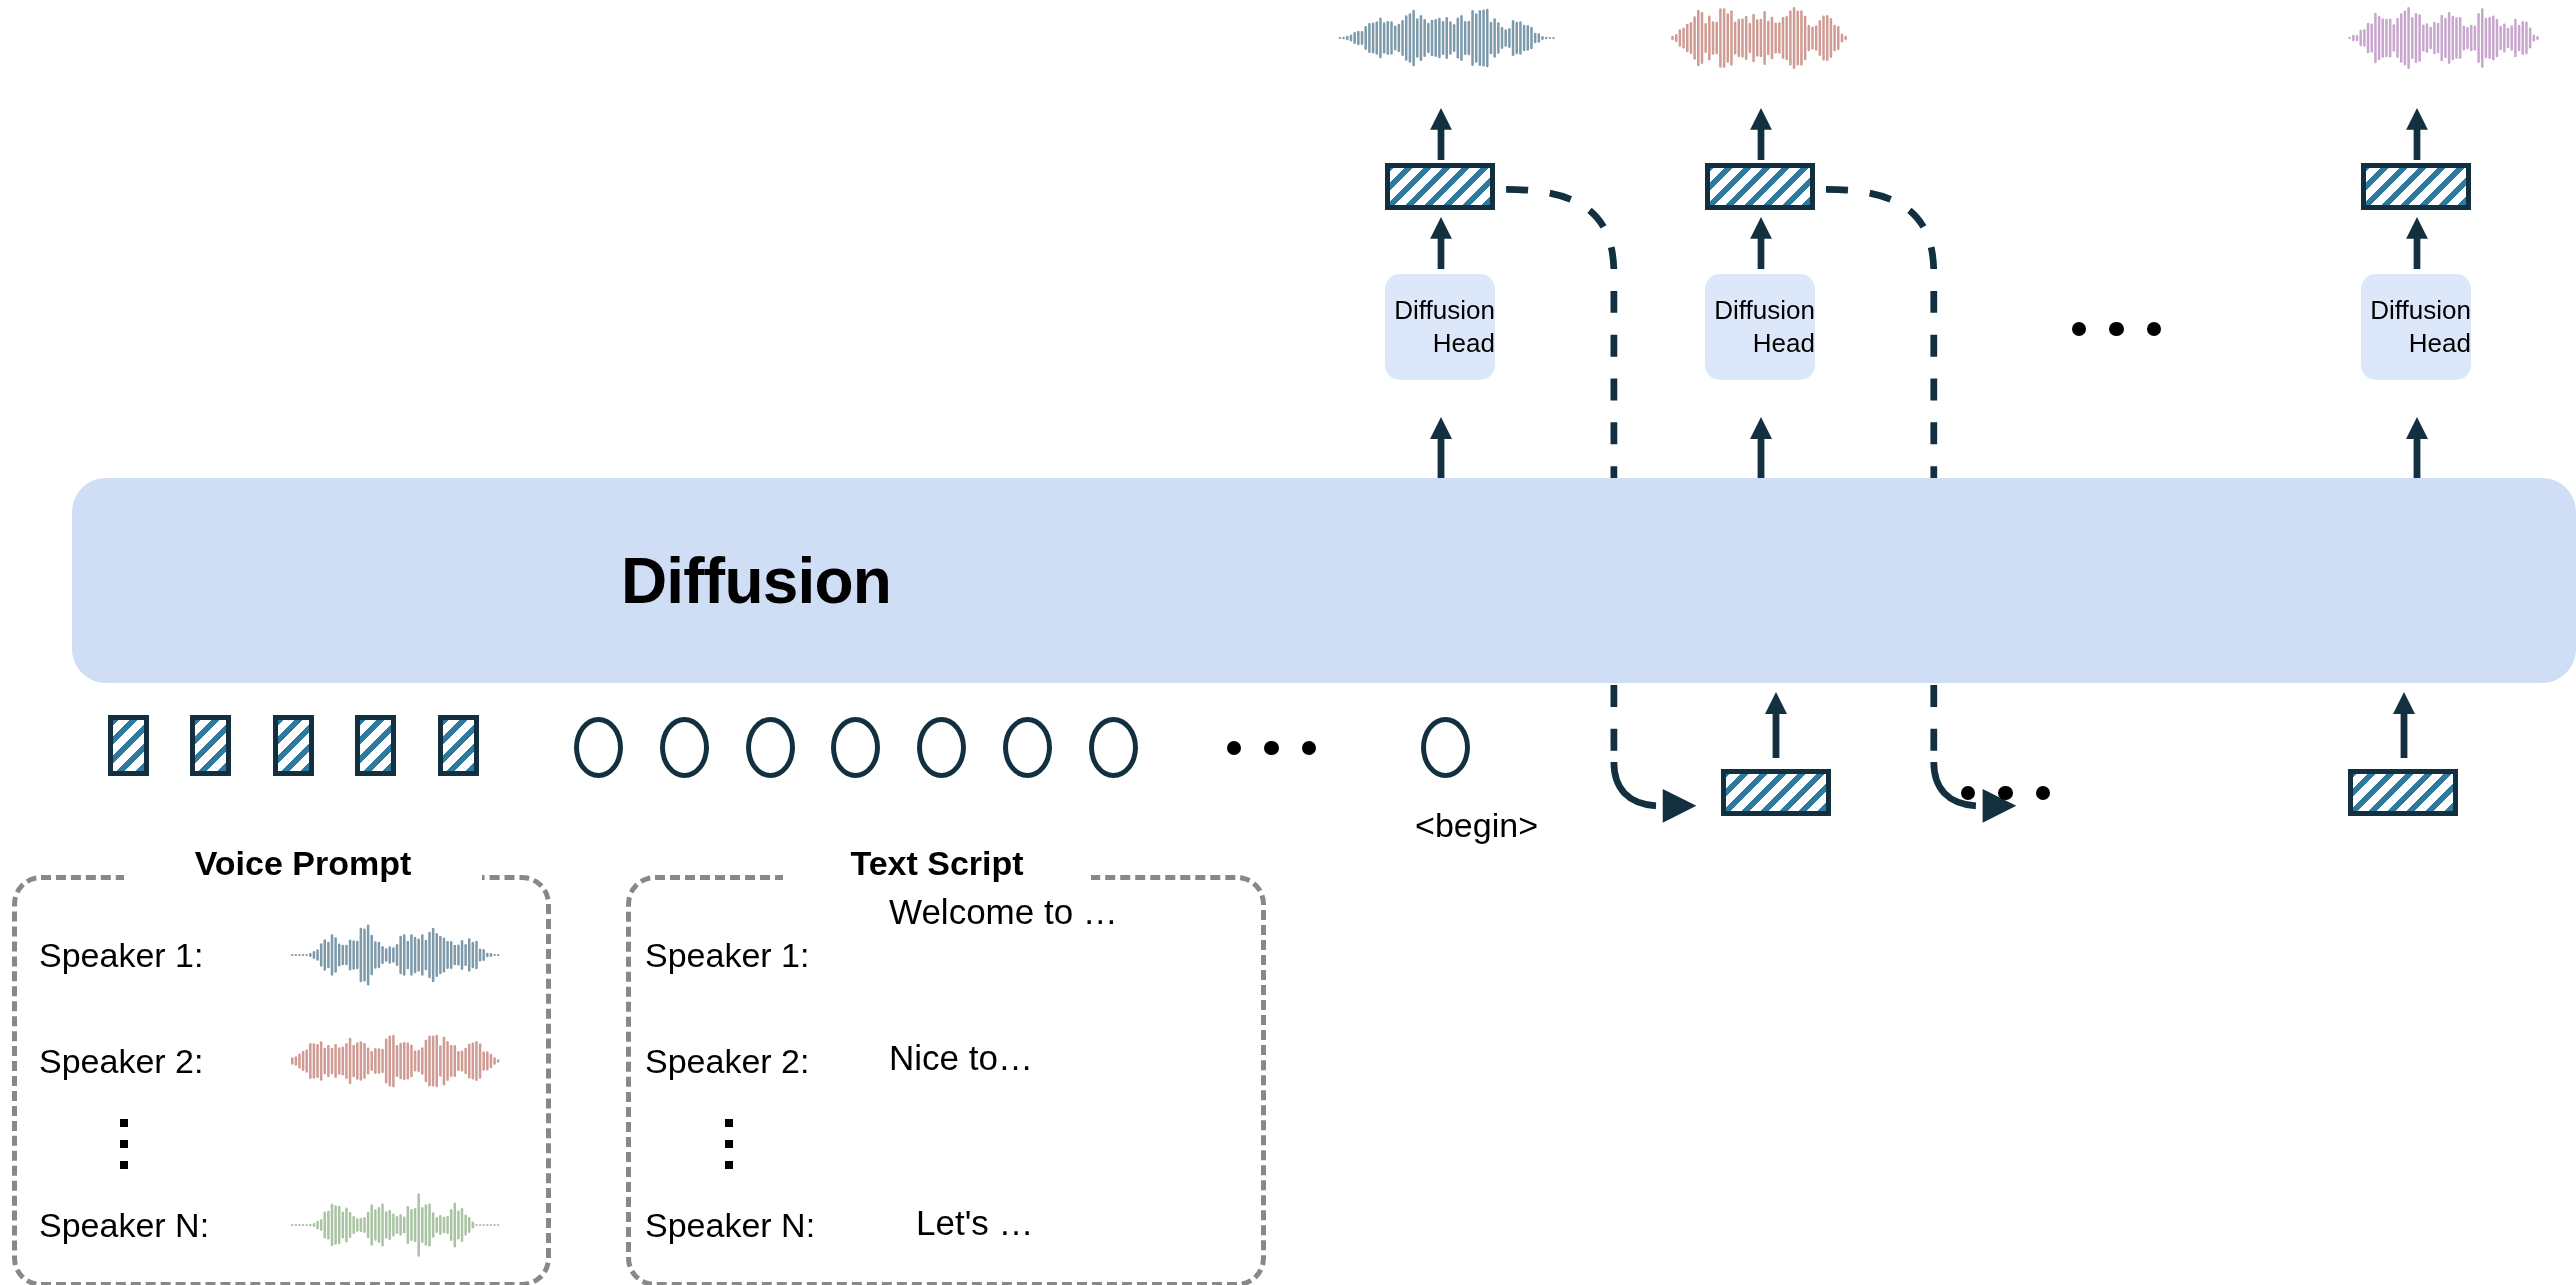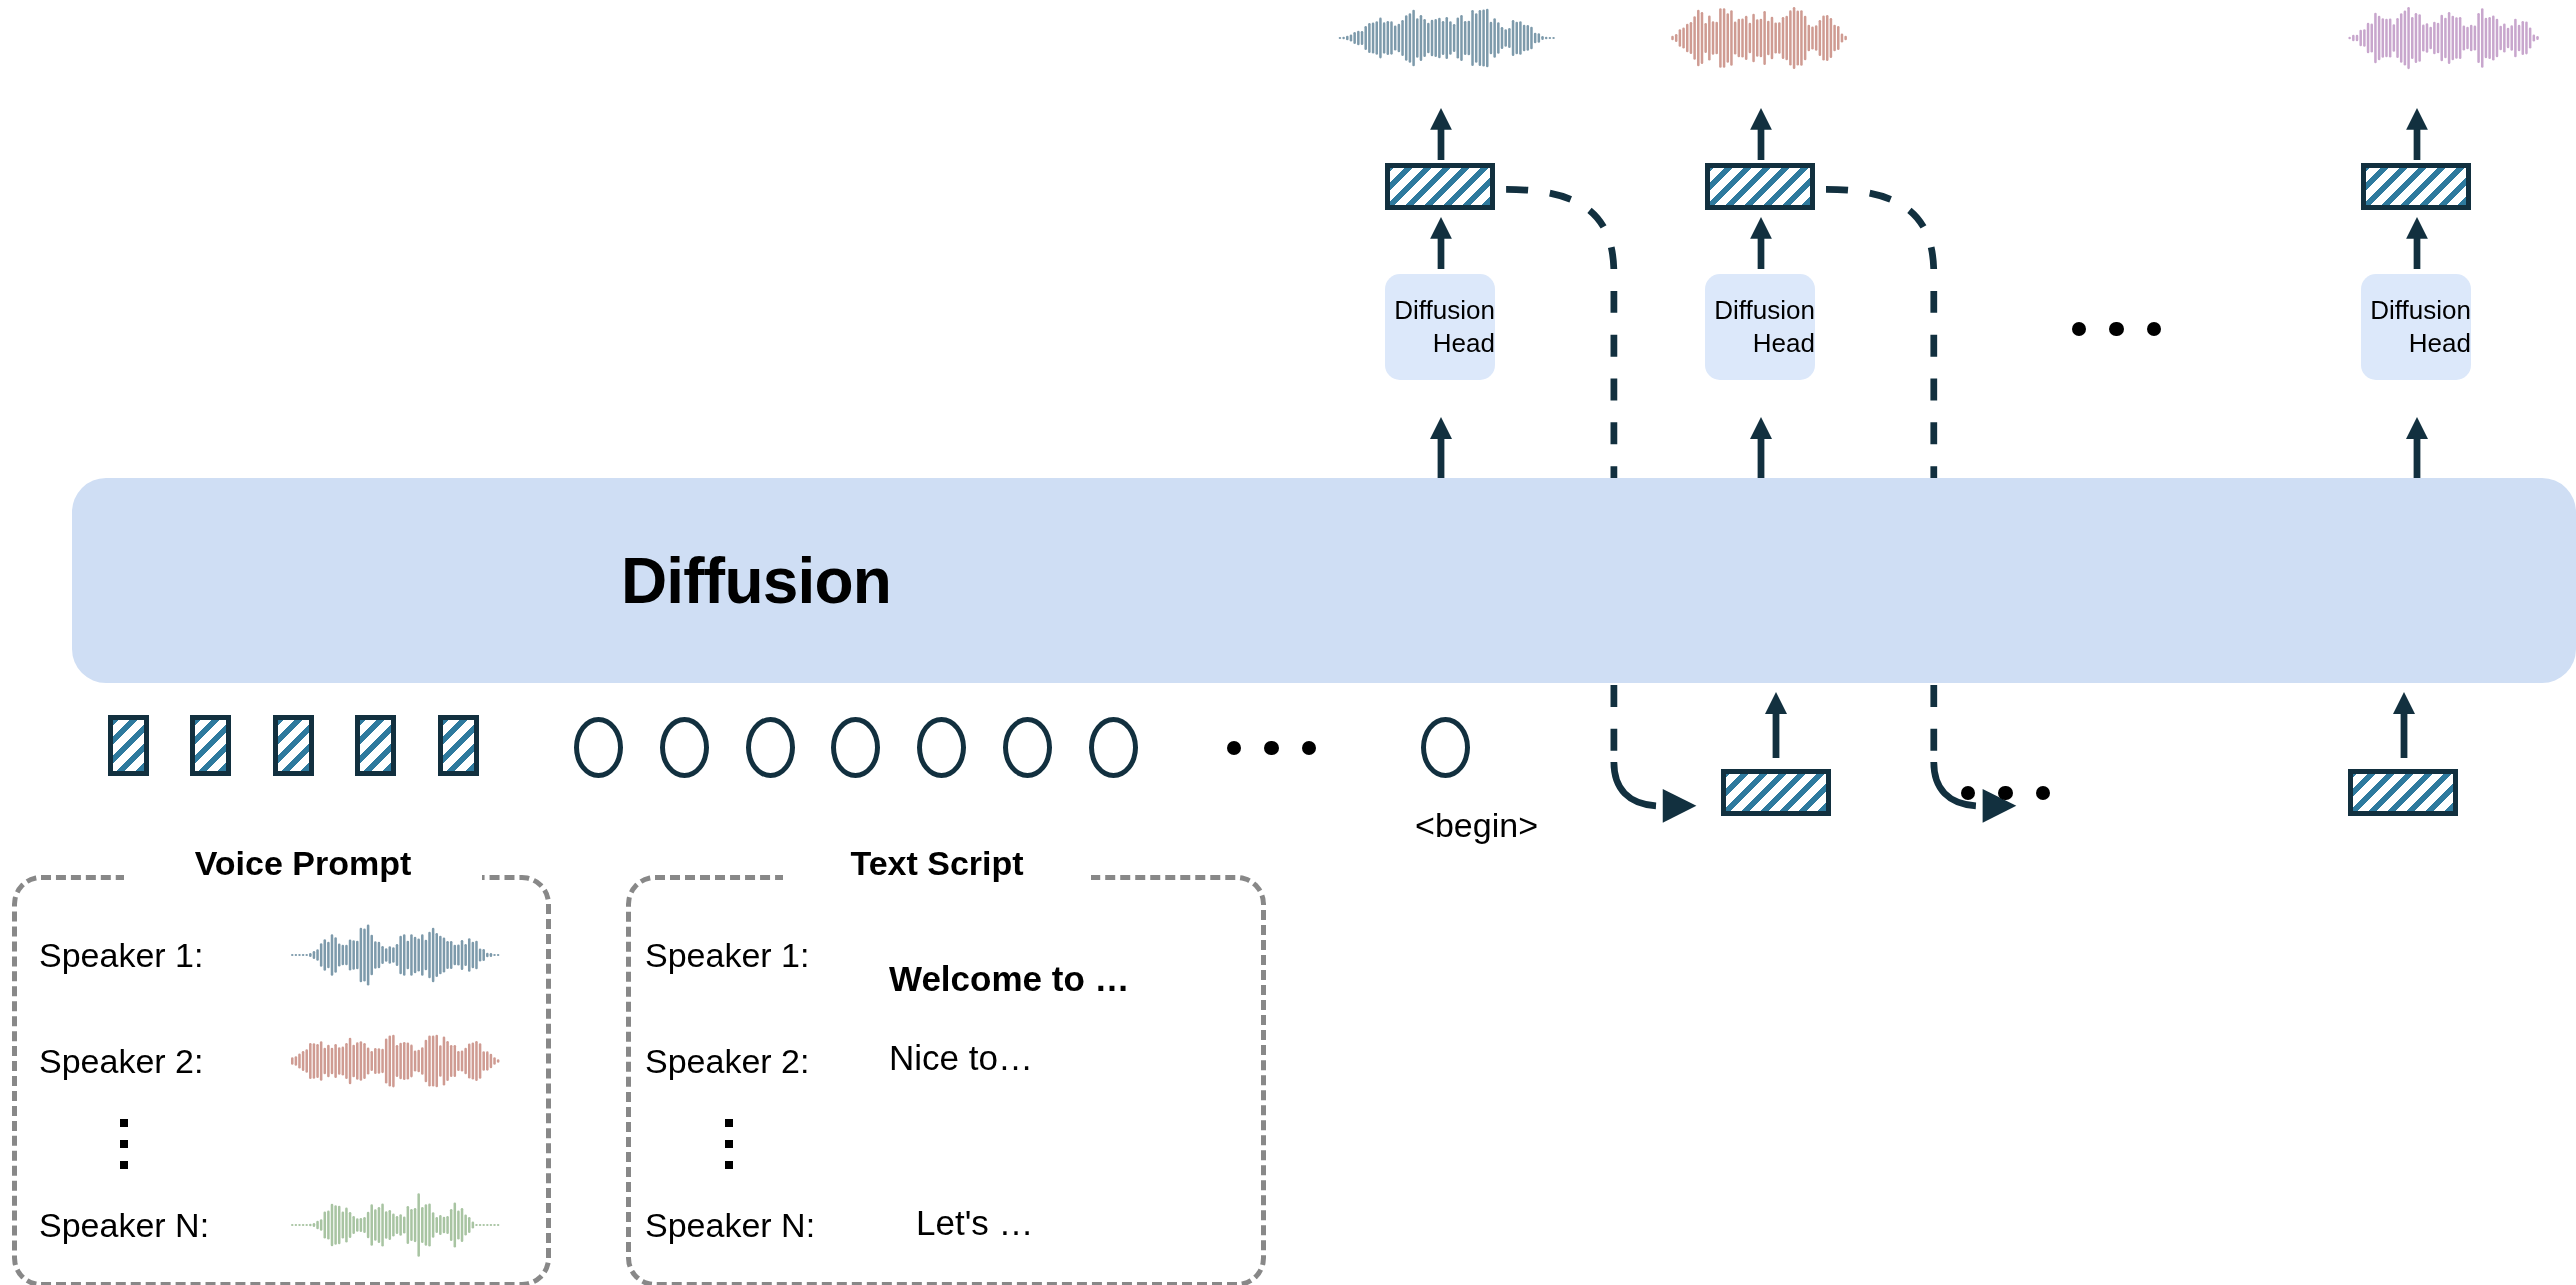--- a/index.html
+++ b/index.html
@@ -621,21 +621,21 @@
           <rect x="240.80" y="37.80" width="3" height="2.40" rx="1.50" fill="#a8c4a2"></rect>
           <rect x="245.10" y="37.80" width="3" height="2.40" rx="1.50" fill="#a8c4a2"></rect>
         </g>
       </svg>
   </div>
 
   <div class="abs groupbox" style="left:626px;top:875px;width:640px;height:412px;"></div>
   <div class="abs group-title" style="left:783px;top:844px;width:278px;font-weight:bold;">Text Script</div>
 
   <div class="abs spk-label" style="left:645px;top:936px;">Speaker 1:</div>
-  <div class="abs spk-text" style="left:889px;top:959px;font-weight:bold;">Welcome to …</div>
+  <div class="abs spk-text" style="left:889px;top:892px;">Welcome to …</div>
 
   <div class="abs spk-label" style="left:645px;top:1042px;">Speaker 2:</div>
   <div class="abs spk-text" style="left:889px;top:1038px;">Nice to…</div>
 
   <div class="abs vdots" style="left:725px;top:1119px;">
     <i></i>
       <i></i>
       <i></i>
   </div>
 

